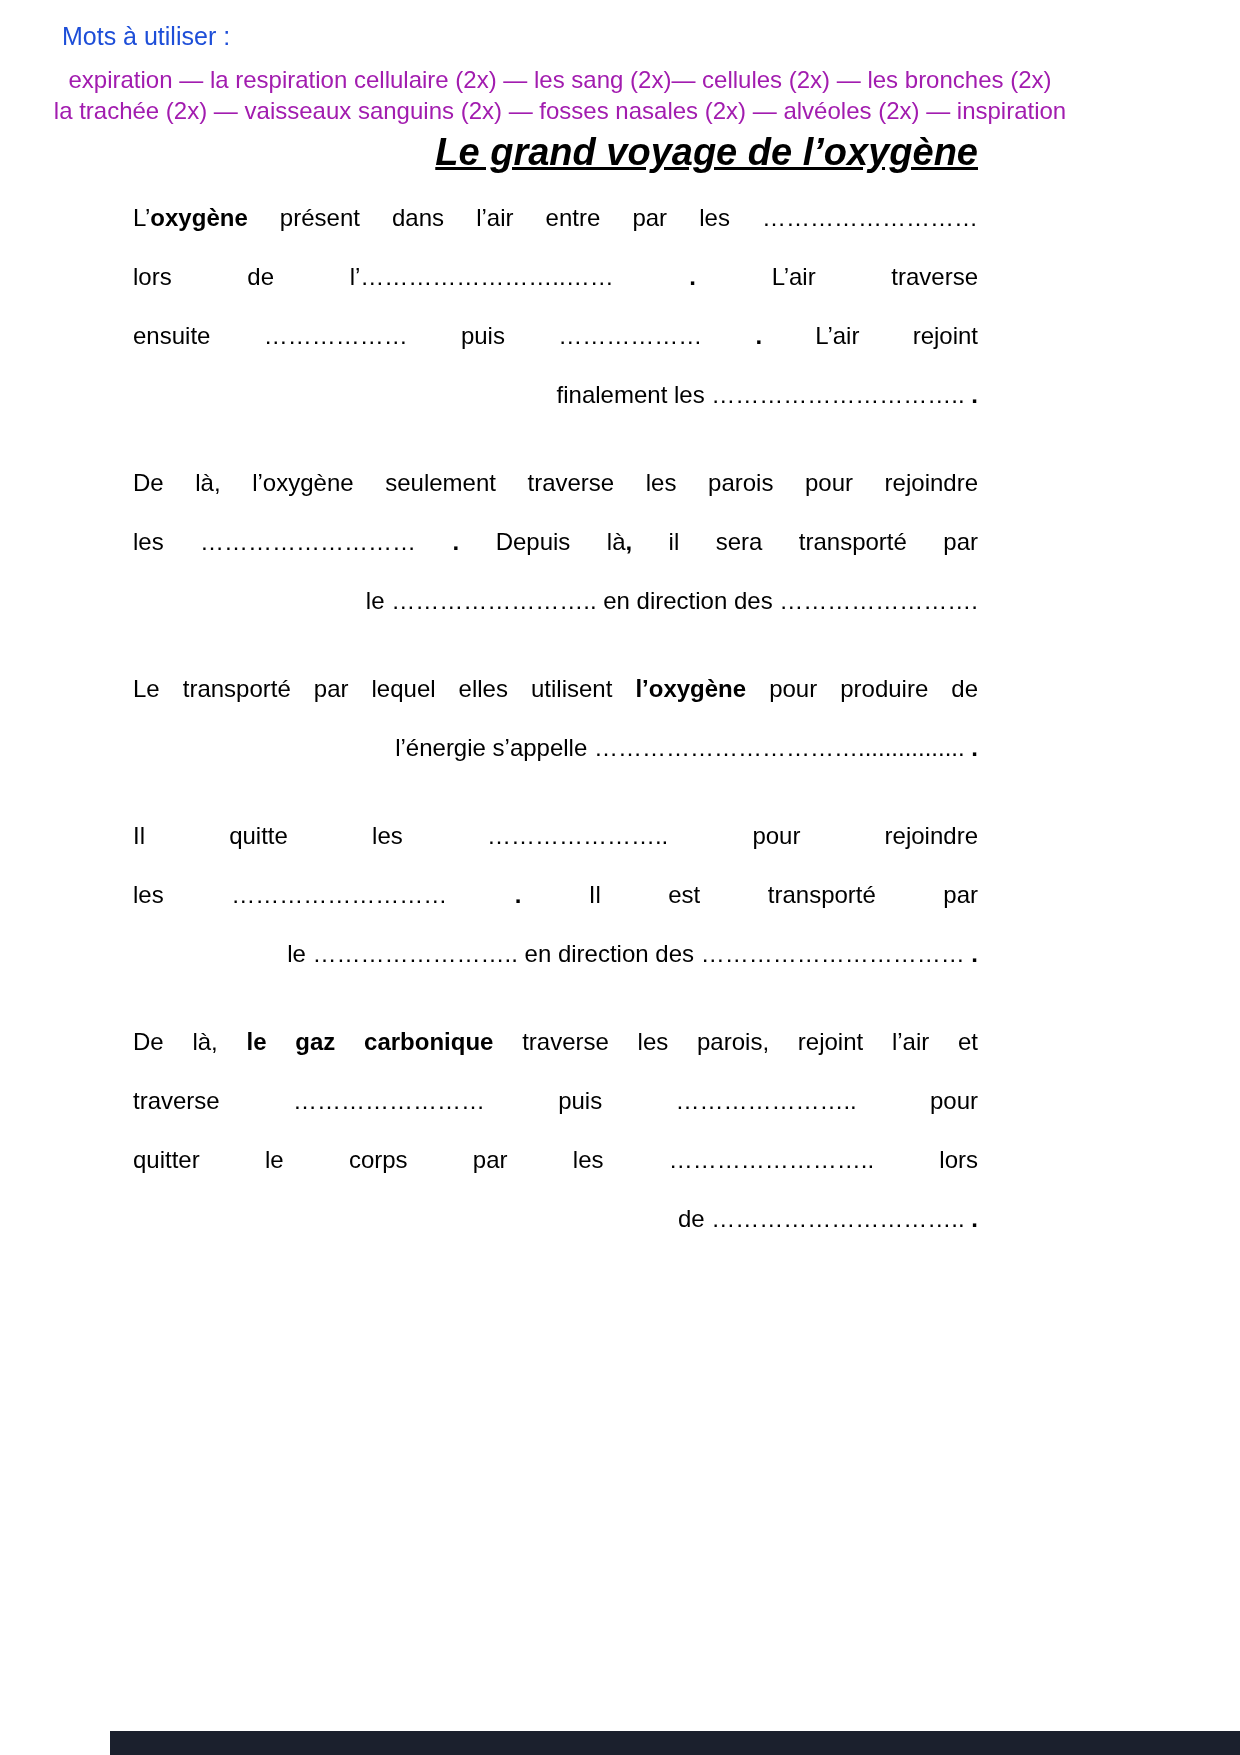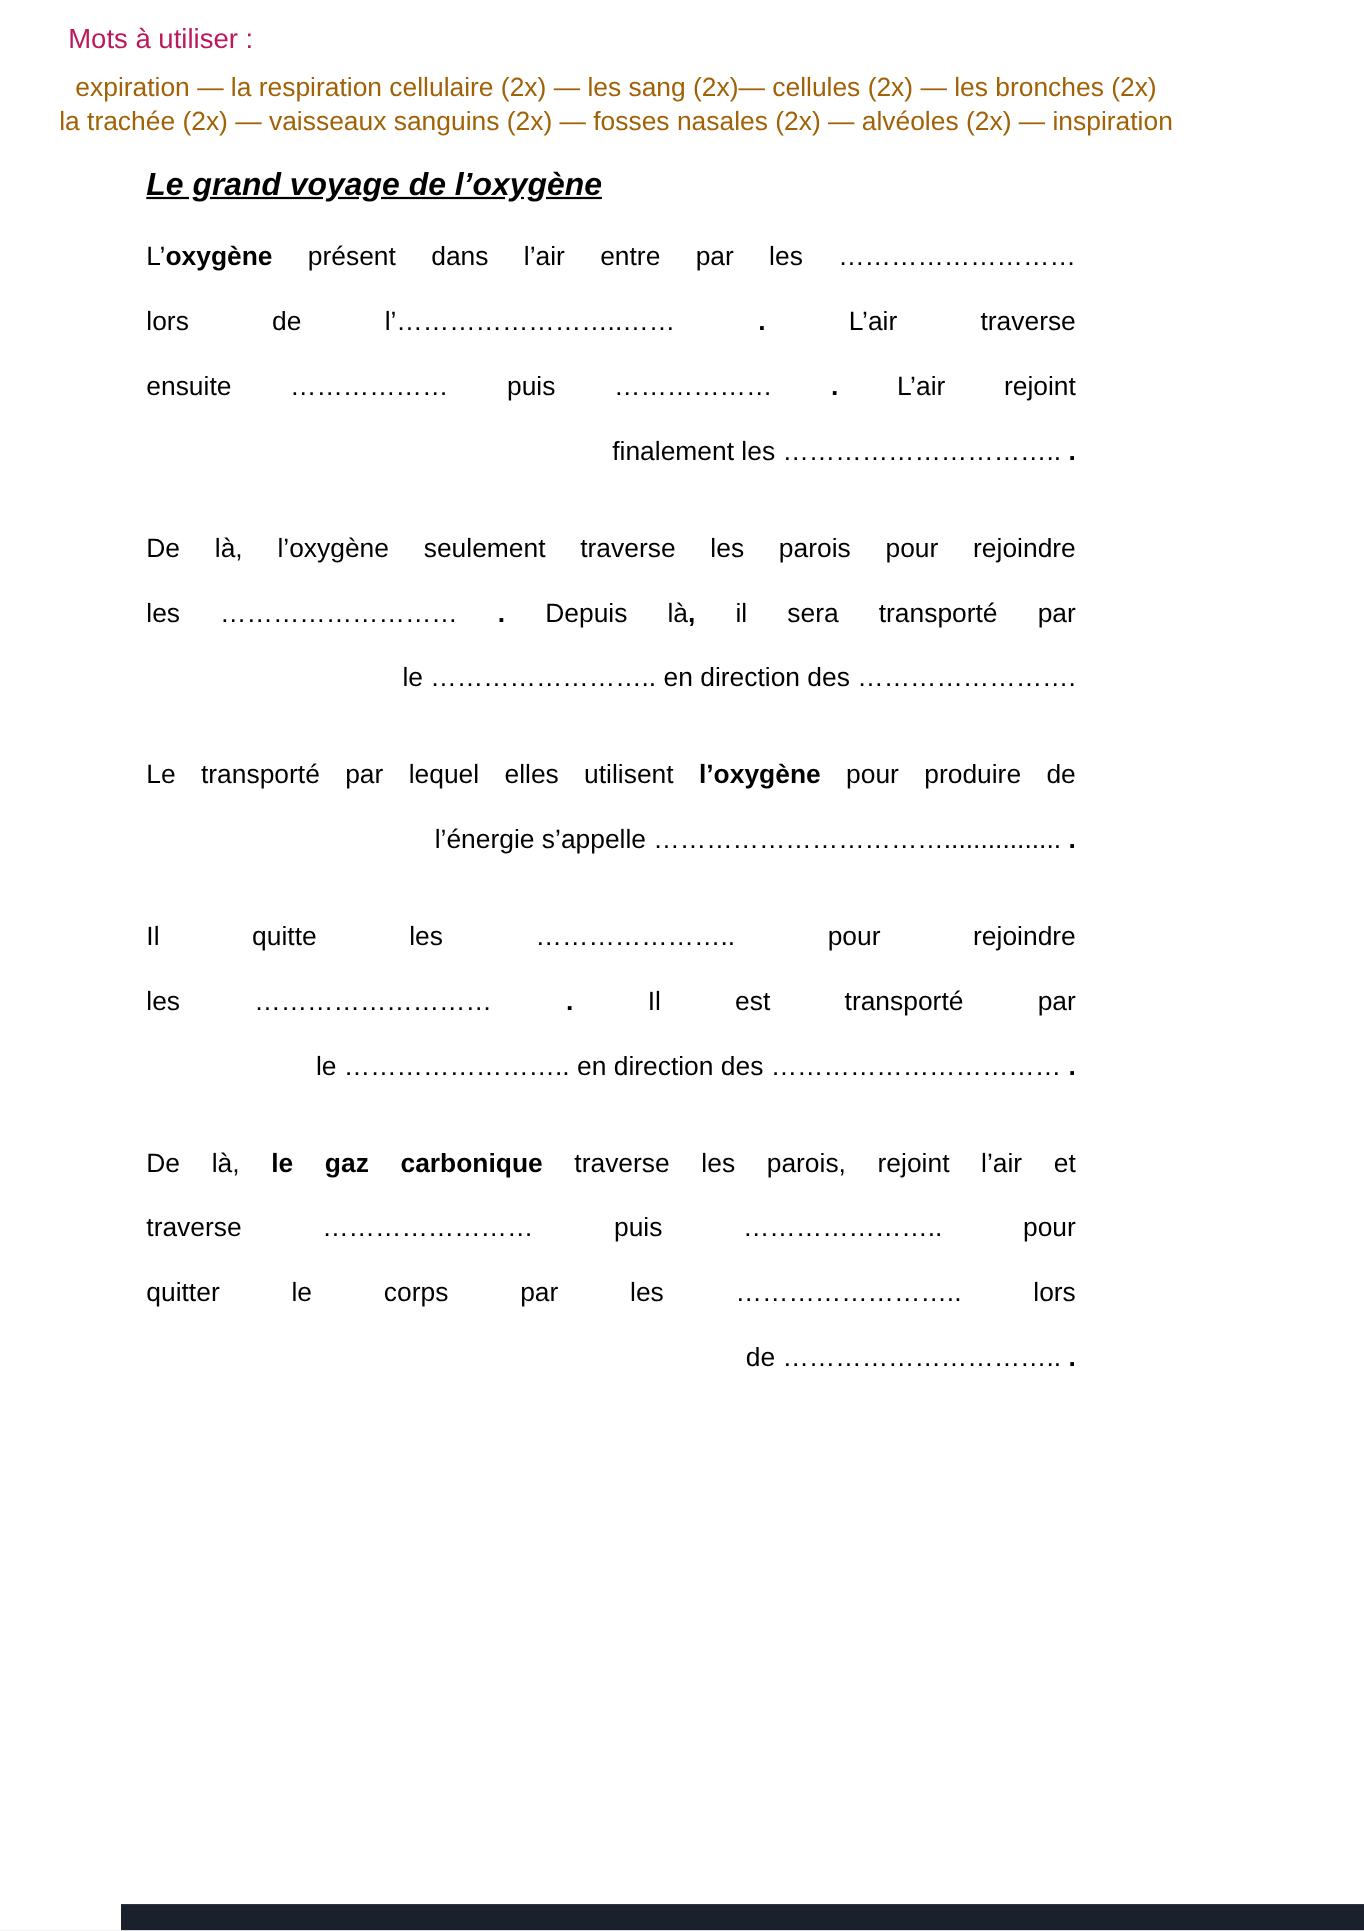--- a/index.html
+++ b/index.html
@@ -12,49 +12,49 @@
     font-family: "Liberation Sans", "DejaVu Sans", sans-serif;
     color: #000000;
     overflow: hidden;
   }
   
   .wb-label {
     position: absolute;
     top: 22px;
     left: 62px;
     font-size: 25px;
-    color: #be185d;
+    color: #1d4ed8;
   }
   .wb-lines {
     position: absolute;
     top: 64px;
     left: 0;
     width: 1120px;
     text-align: center;
-    color: #a16207;
+    color: #a21caf;
     font-size: 24px;
     line-height: 31px;
   }
   .wb-line { white-space: nowrap; }
   
   .content {
     position: absolute;
     top: 132px;
     left: 133px;
     width: 845px;
     font-size: 24px;
   }
   .title {
-    margin: 16px 0 16px 0;
-    font-size: 29px;
+    margin: 0 0 16px 0;
+    font-size: 38px;
     line-height: 40px;
     font-weight: bold;
     font-style: italic;
     text-decoration: underline;
-    text-align: left;
+    text-align: right;
   }
   .title2 { margin-top: 28px; }
   .para { margin: 0 0 29px 0; }
   .line {
     line-height: 59px;
     white-space: nowrap;
     text-align: right;
   }
   .line.justify {
     white-space: normal;

